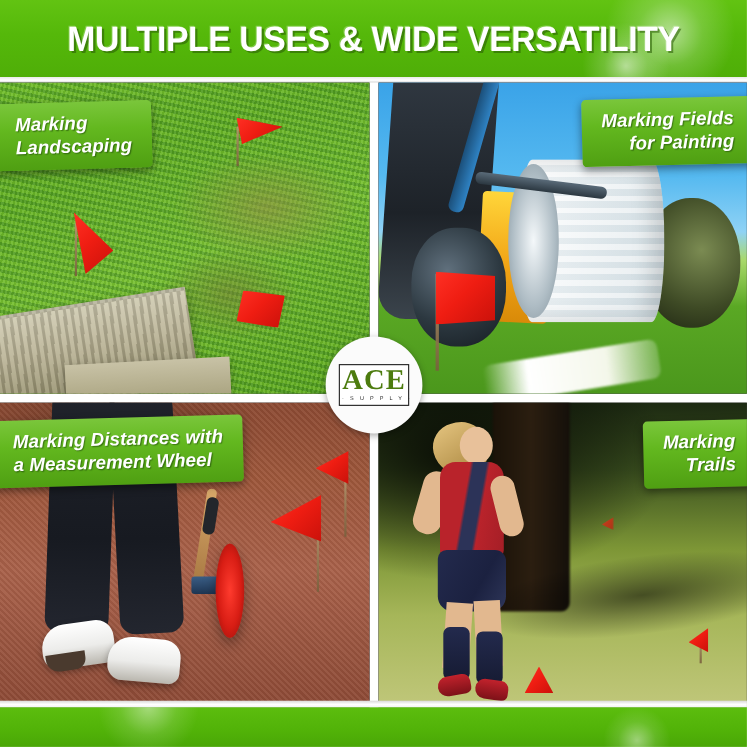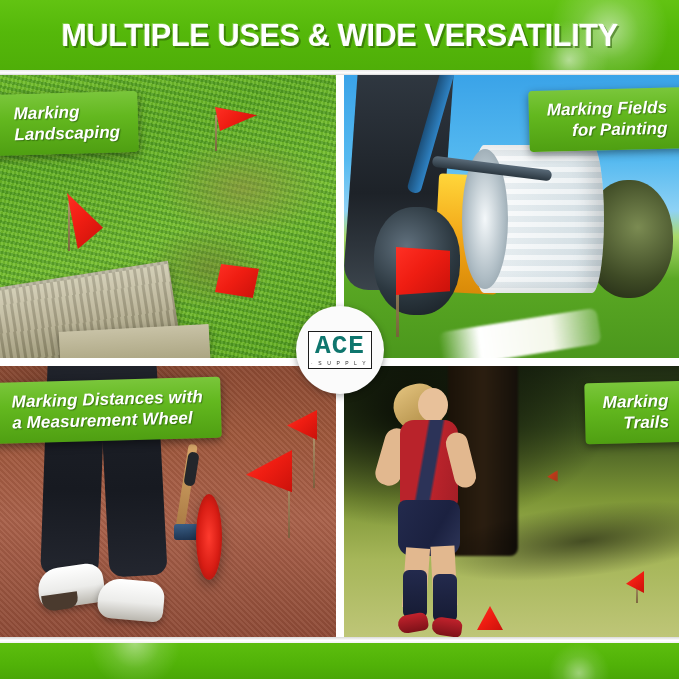--- a/index.html
+++ b/index.html
@@ -460,25 +460,25 @@
     z-index: 20;
   }
   .logo-inner {
     width: 58px;
     border: 1.6px solid #1d1d1d;
     padding: 2px 2px 1px 2px;
     text-align: center;
     background: #ffffff;
   }
   .logo-ace {
-    font-family: Liberation Mono, monospace;
+    font-family: Liberation Serif, serif;
     font-weight: bold;
     font-size: 26px;
     line-height: 0.95;
-    color: #0f766e;
+    color: #4d7c0f;
     letter-spacing: 1px;
   }
   .logo-supply {
     font-family: "Liberation Sans", sans-serif;
     font-size: 5px;
     letter-spacing: 2.1px;
     color: #2a2a2a;
     margin-top: 1px;
     margin-bottom: 1px;
     white-space: nowrap;

